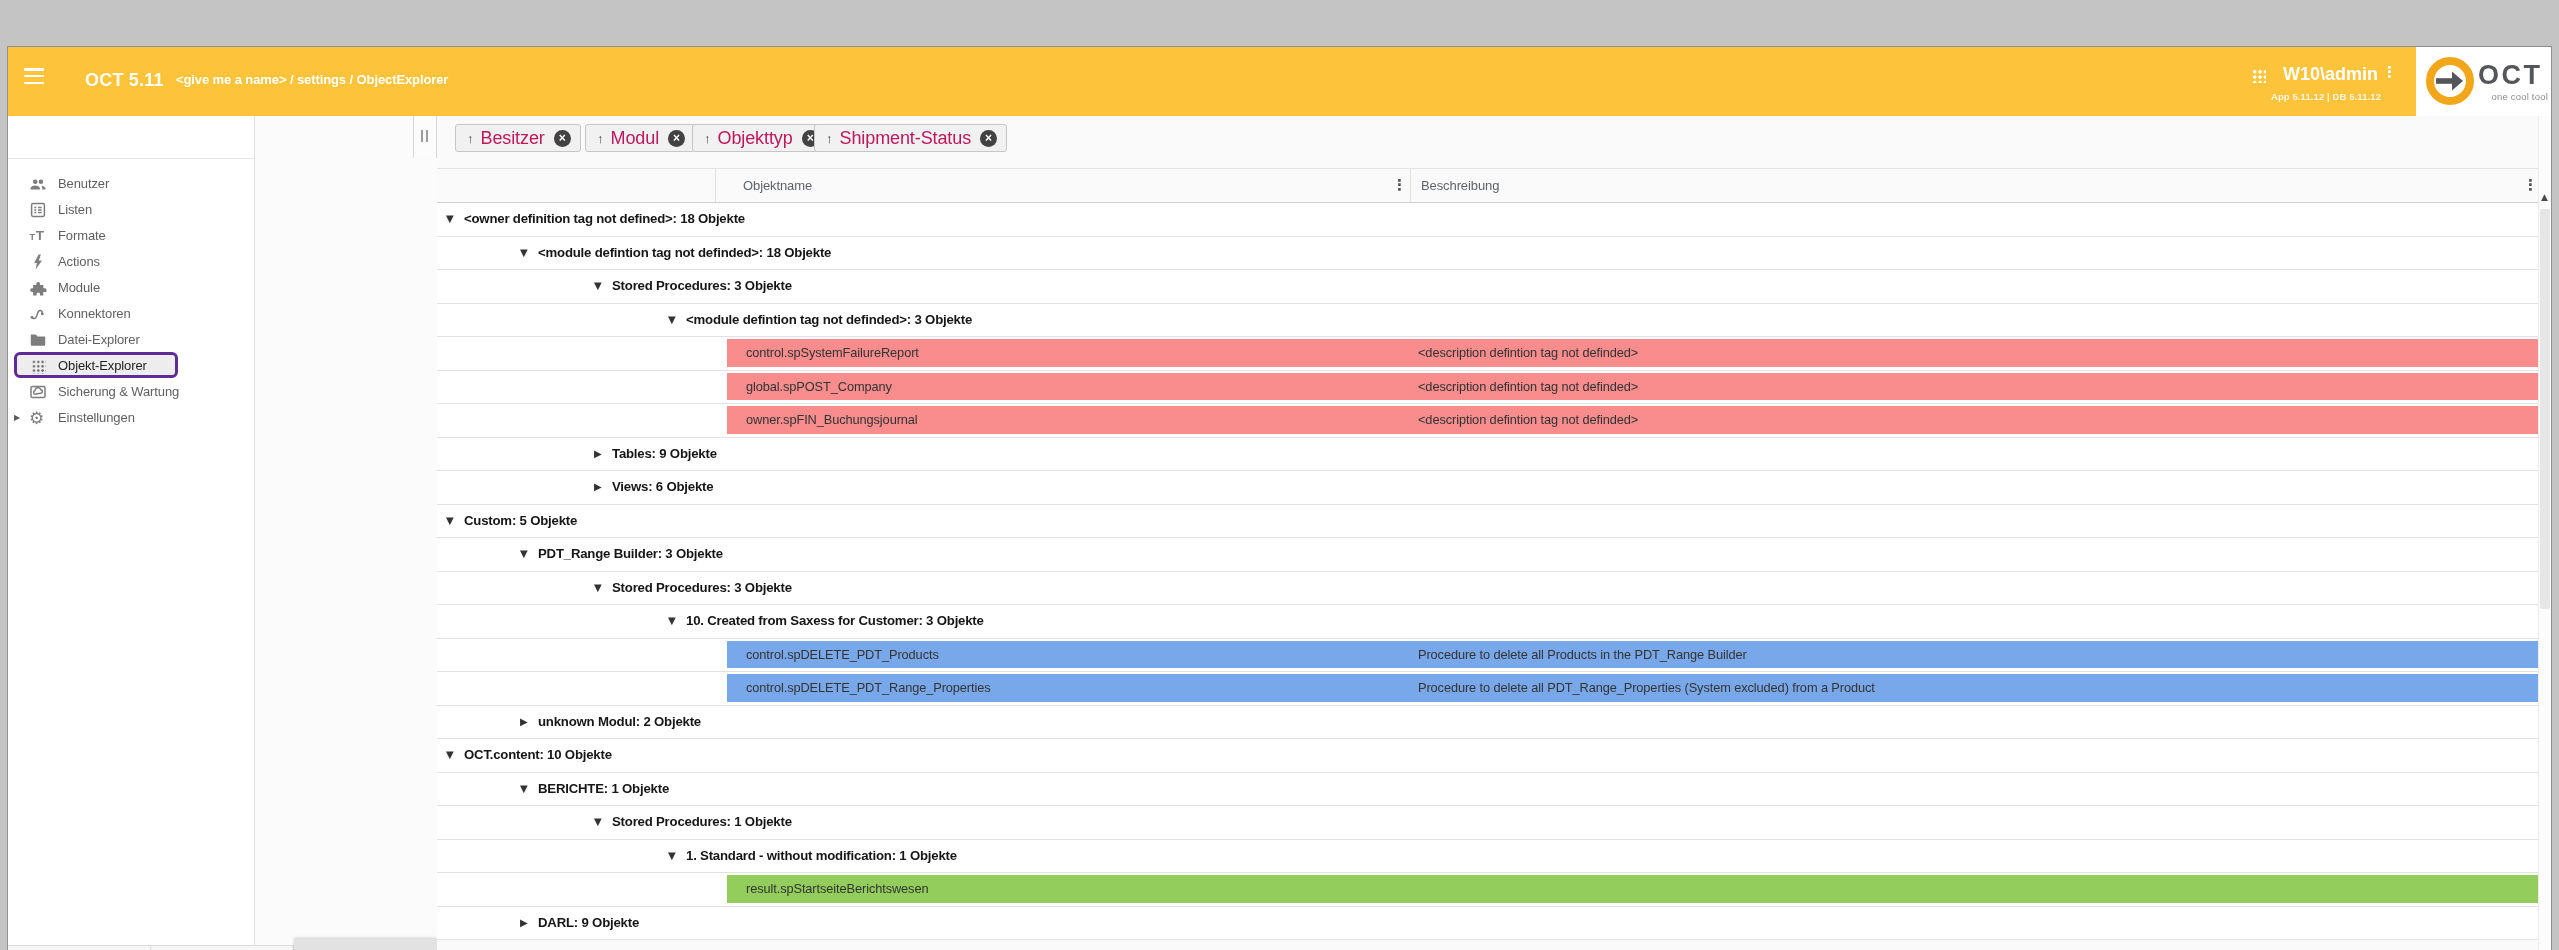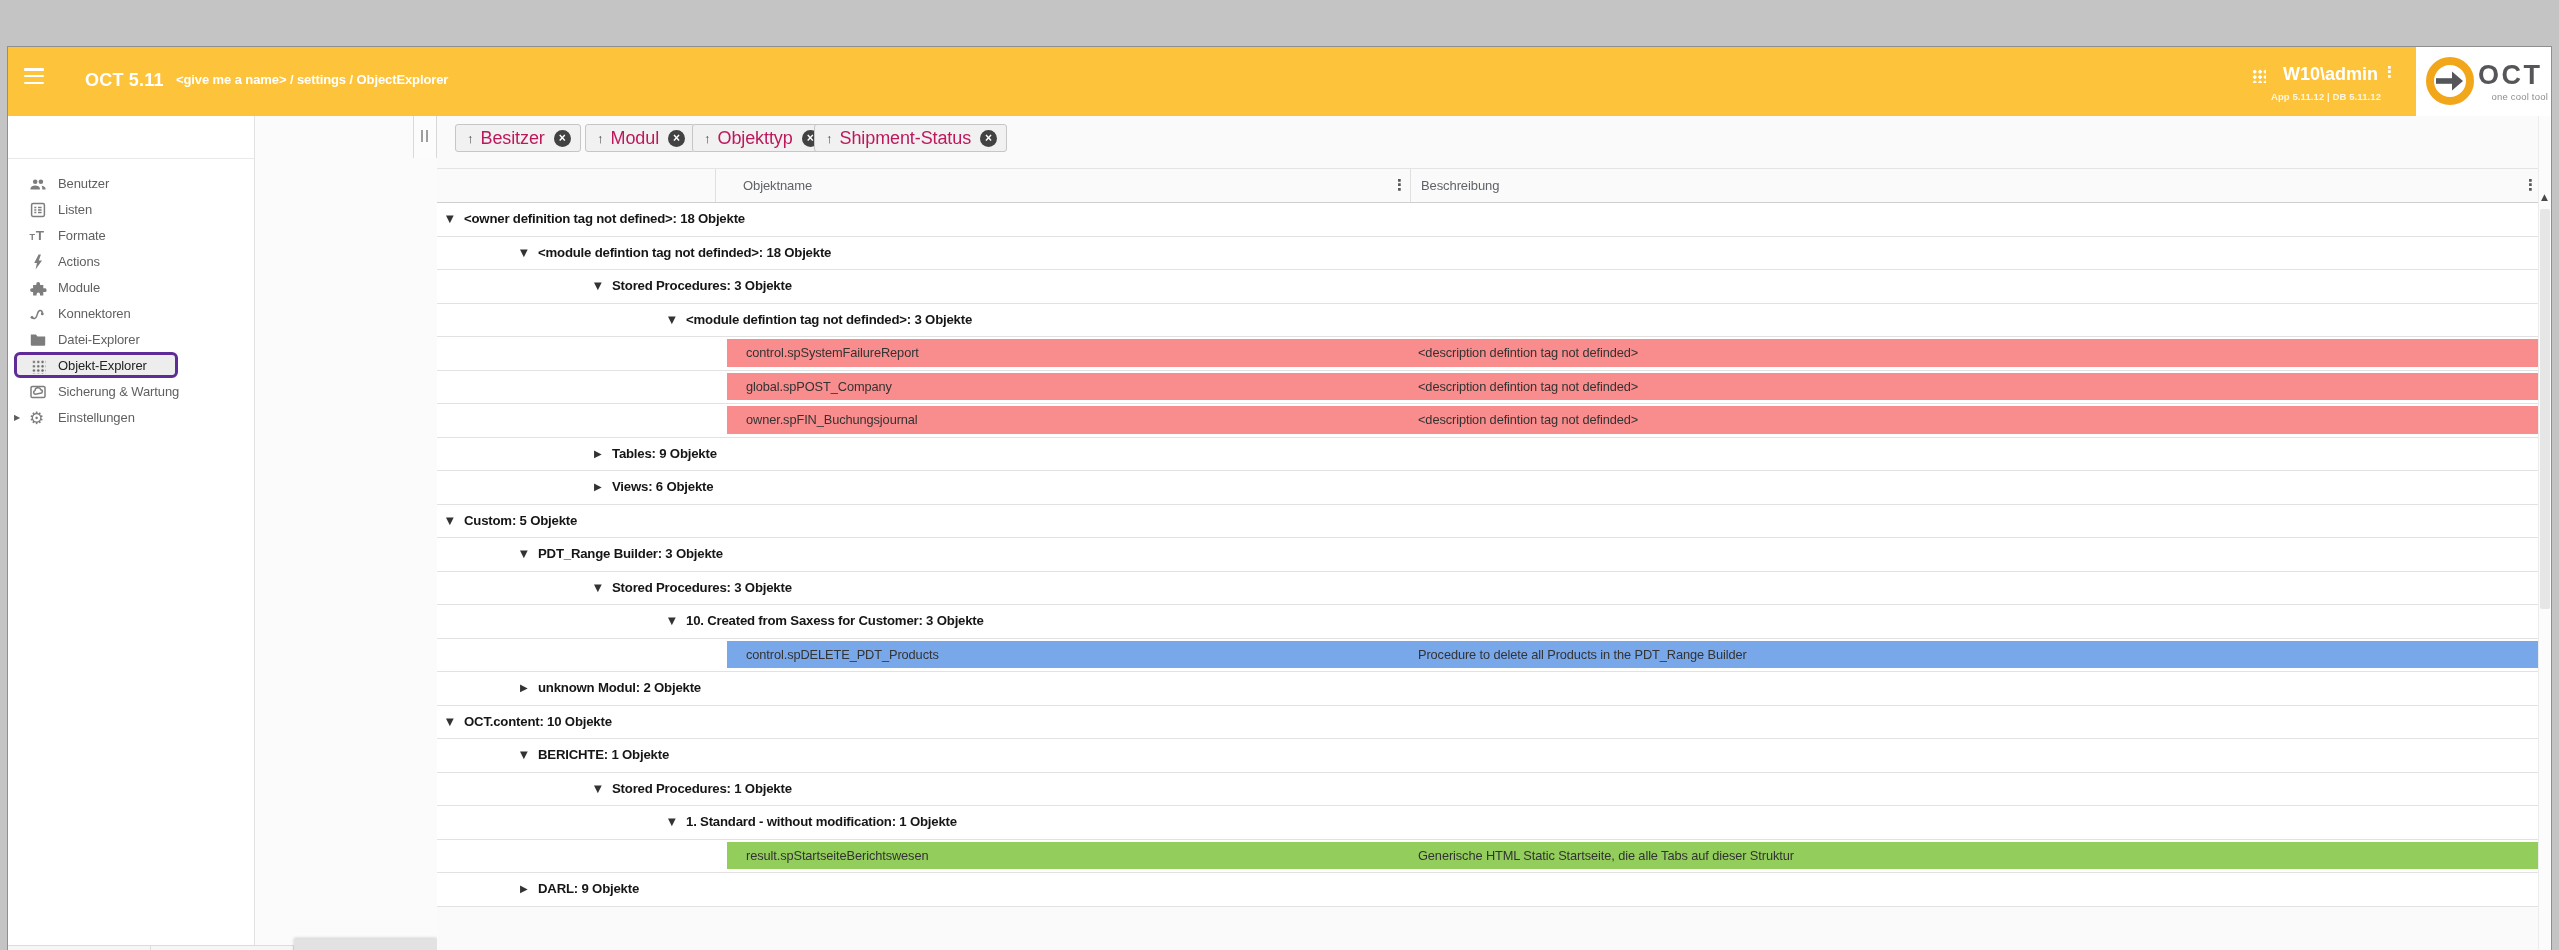--- a/index.html
+++ b/index.html
@@ -327,20 +327,26 @@
           <span class="arr" style="left: 231px;">▼</span>
           <span class="glabel" style="left: 249px;">10. Created from Saxess for Customer: 3 Objekte</span>
         </div>
         <div class="grow">
           <div class="dblock" style="background: rgb(121, 168, 234);">
             <span class="oname">control.spDELETE_PDT_Products</span>
             <span class="odesc">Procedure to delete all Products in the PDT_Range Builder</span>
           </div>
         </div>
         <div class="grow">
+          <div class="dblock" style="background: rgb(121, 168, 234);">
+            <span class="oname">control.spDELETE_PDT_Range_Properties</span>
+            <span class="odesc">Procedure to delete all PDT_Range_Properties (System excluded) from a Product</span>
+          </div>
+        </div>
+        <div class="grow">
           <span class="arr" style="left: 83px;">▶</span>
           <span class="glabel" style="left: 101px;">unknown Modul: 2 Objekte</span>
         </div>
         <div class="grow">
           <span class="arr" style="left: 9px;">▼</span>
           <span class="glabel" style="left: 27px;">OCT.content: 10 Objekte</span>
         </div>
         <div class="grow">
           <span class="arr" style="left: 83px;">▼</span>
           <span class="glabel" style="left: 101px;">BERICHTE: 1 Objekte</span>
@@ -349,21 +355,20 @@
           <span class="arr" style="left: 157px;">▼</span>
           <span class="glabel" style="left: 175px;">Stored Procedures: 1 Objekte</span>
         </div>
         <div class="grow">
           <span class="arr" style="left: 231px;">▼</span>
           <span class="glabel" style="left: 249px;">1. Standard - without modification: 1 Objekte</span>
         </div>
         <div class="grow">
           <div class="dblock" style="background: rgb(147, 206, 93);">
             <span class="oname">result.spStartseiteBerichtswesen</span>
-            <span class="odesc">Generische HTML Static Startseite, die alle Tabs auf dieser Struktur</span>
           </div>
         </div>
         <div class="grow">
           <span class="arr" style="left: 83px;">▶</span>
           <span class="glabel" style="left: 101px;">DARL: 9 Objekte</span>
         </div>
       </div>
   </div>
 
   <div id="vscroll">

